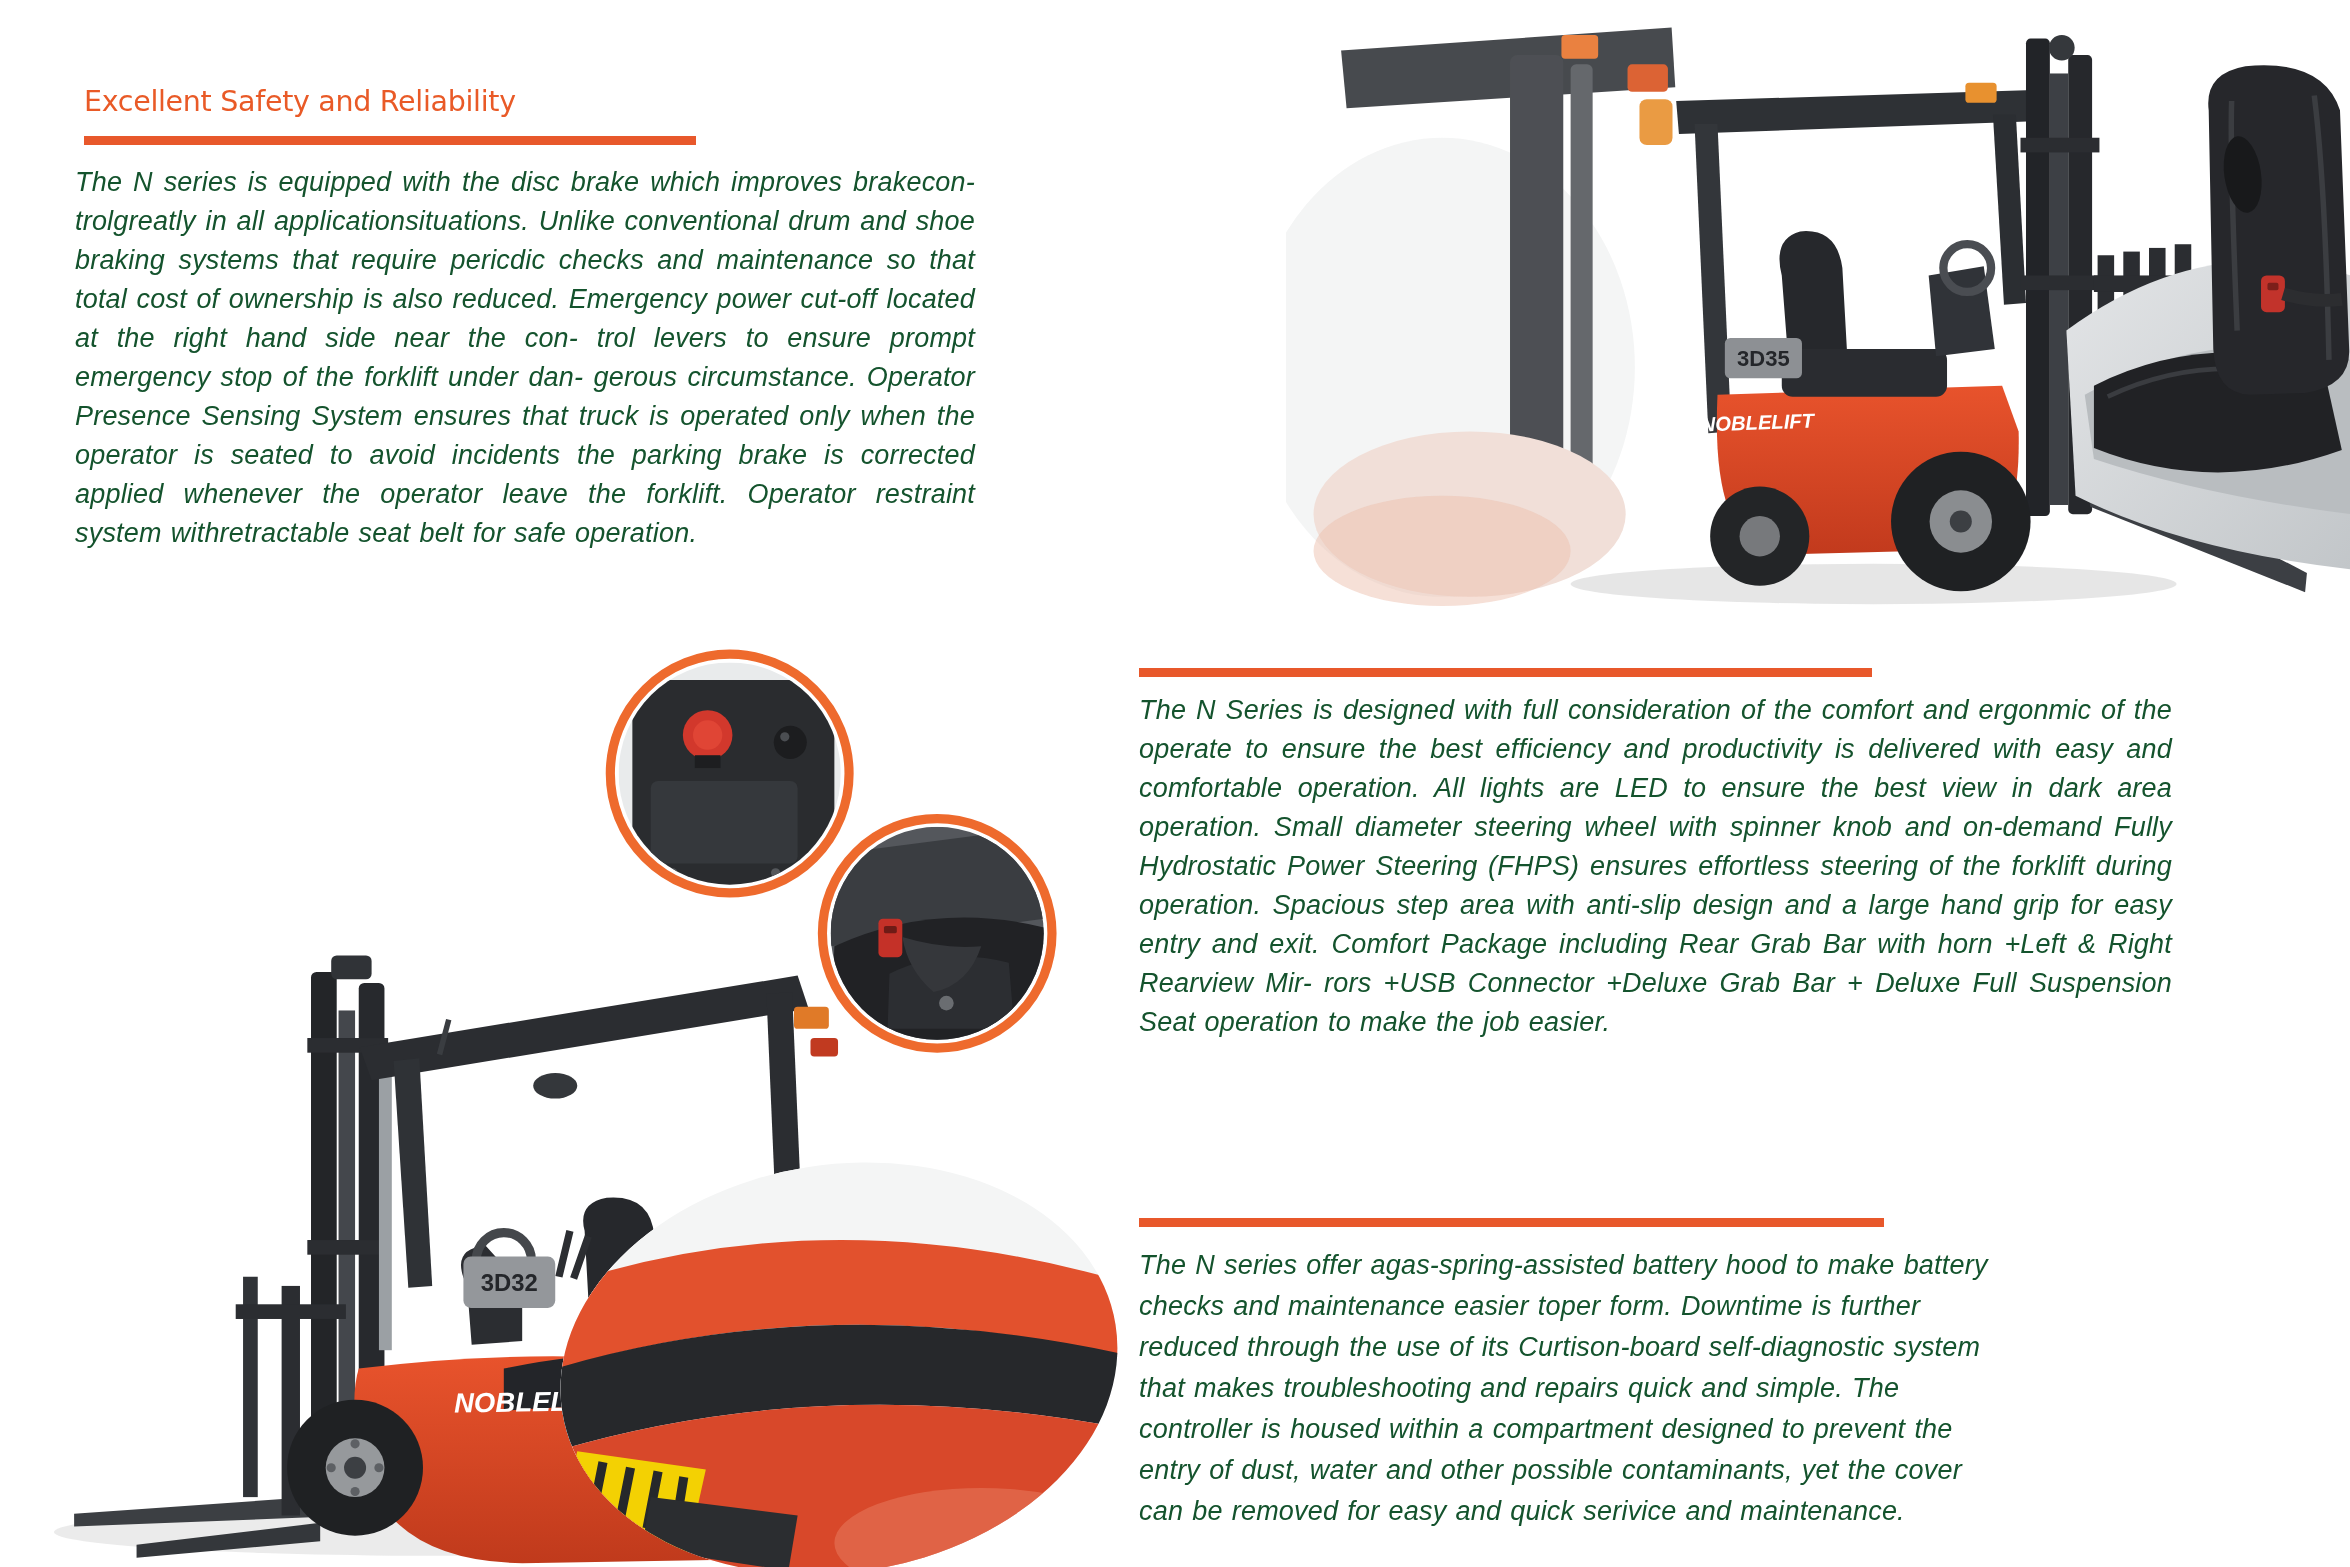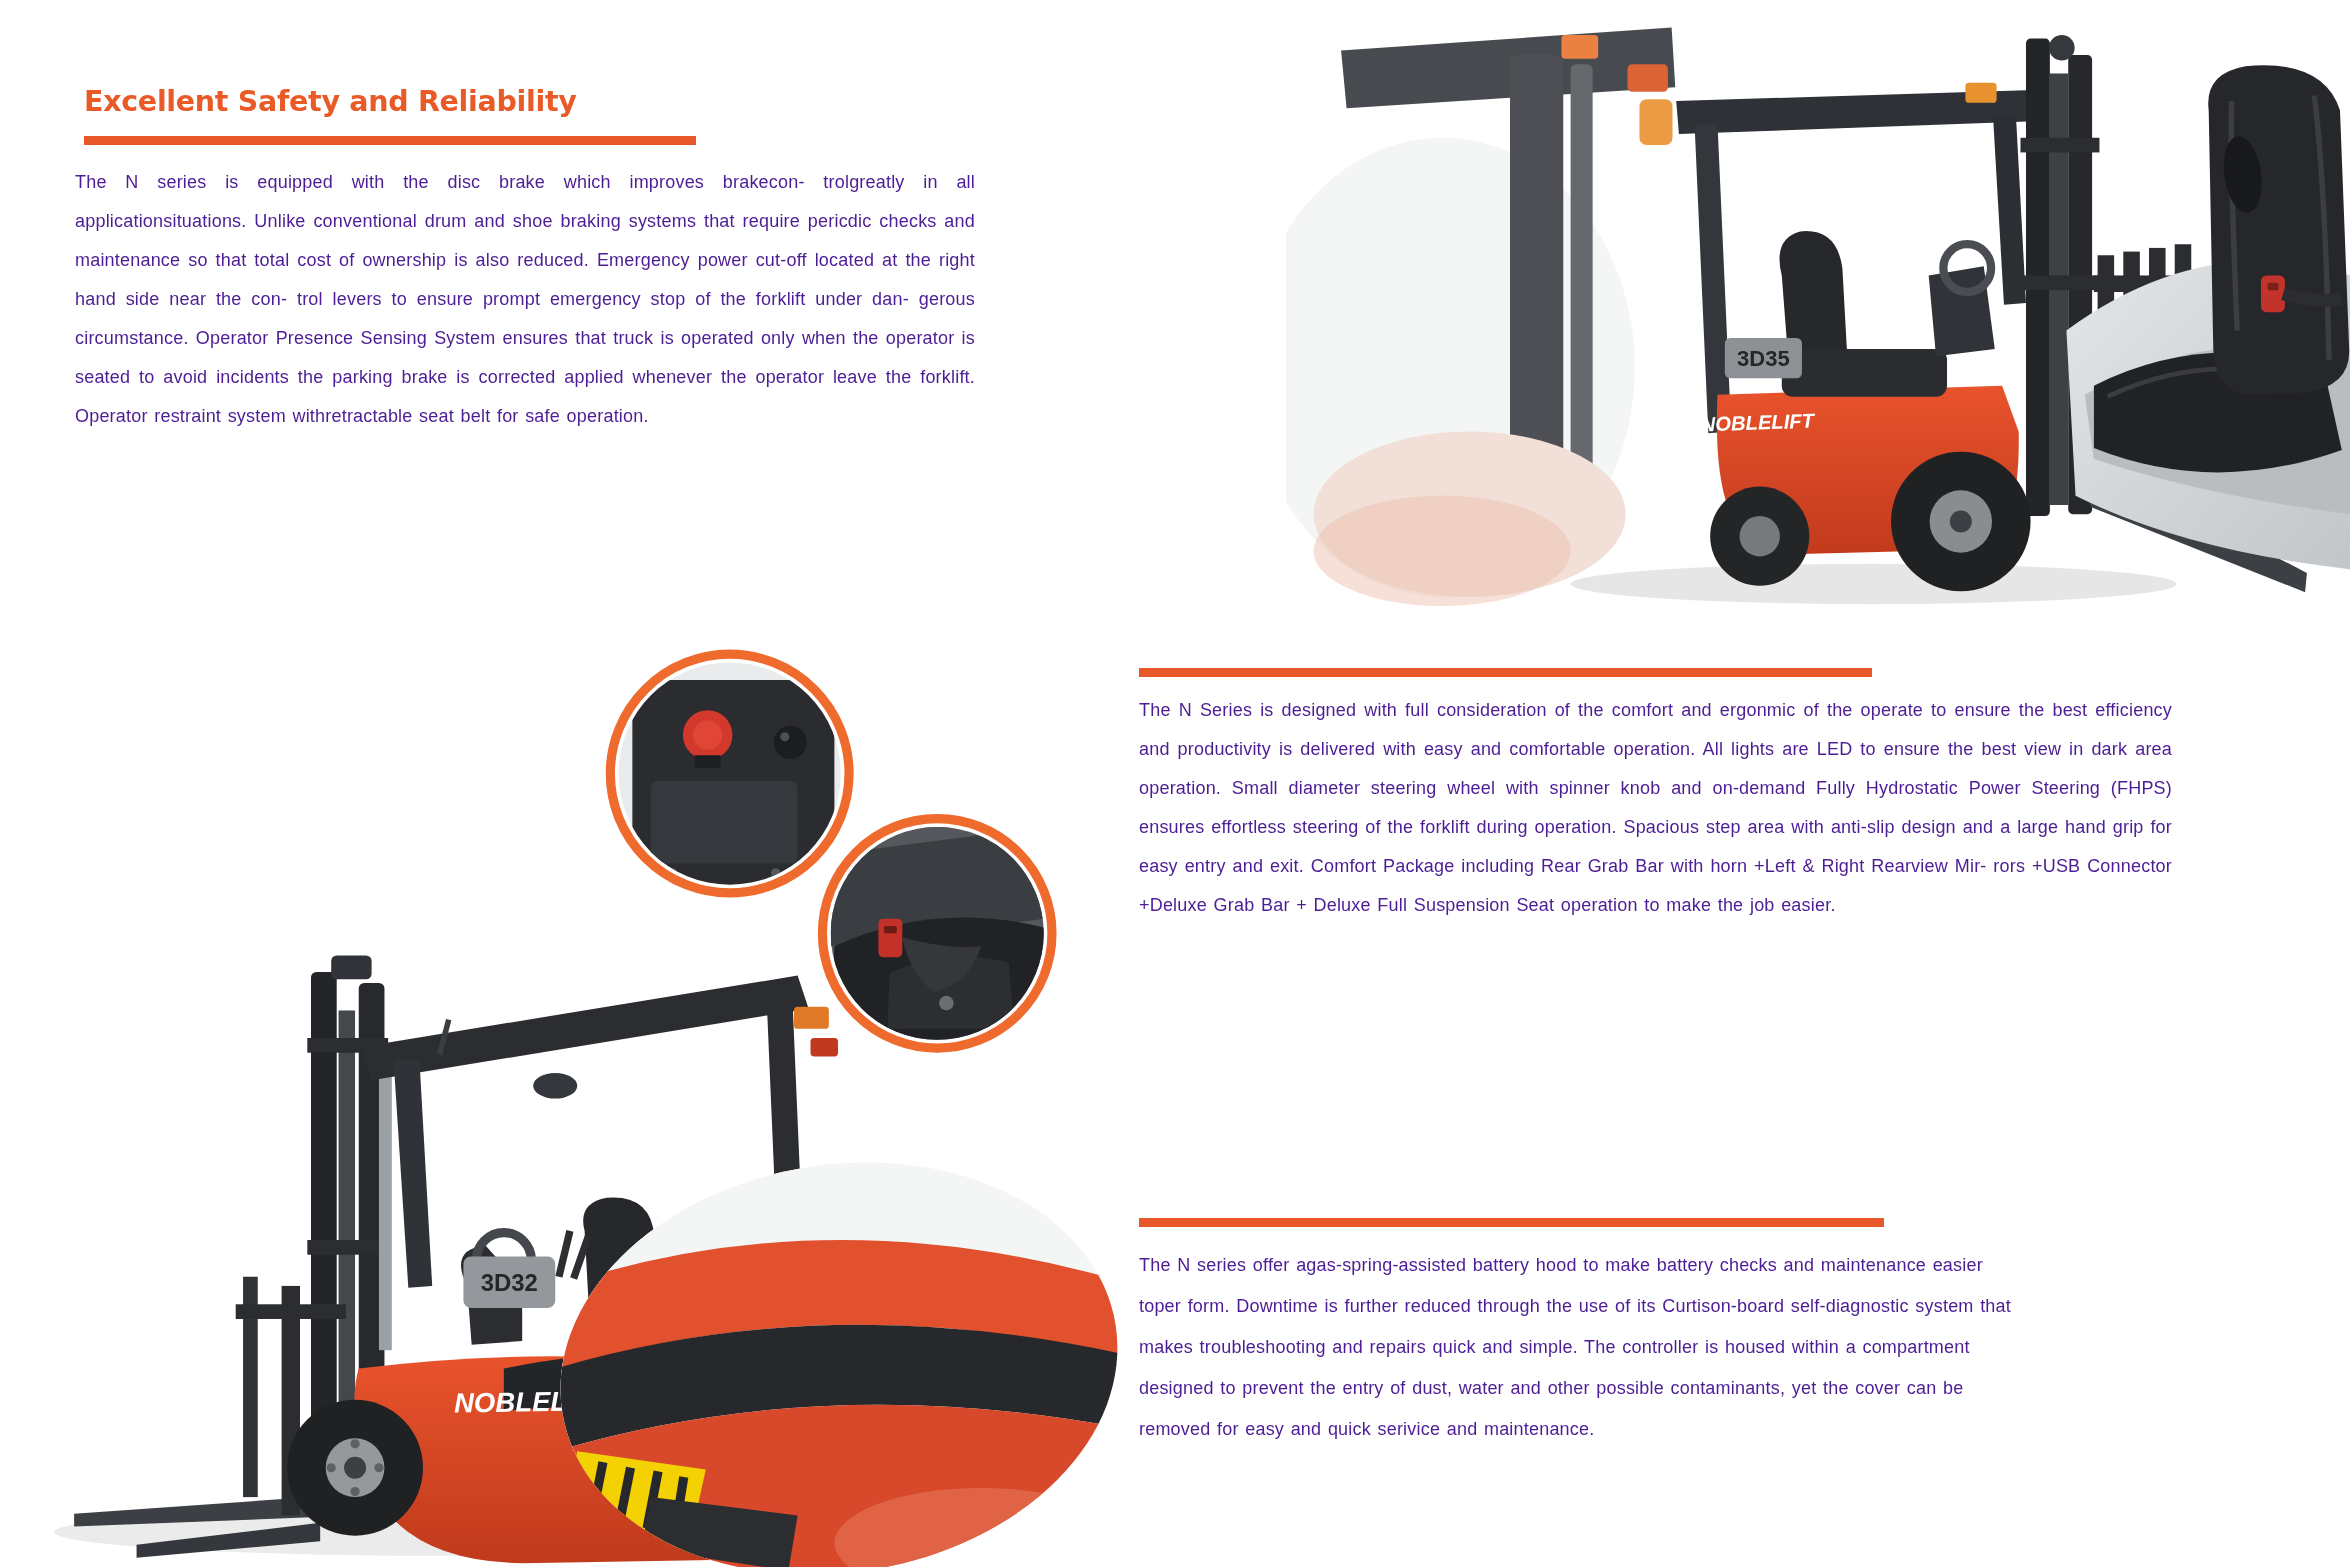--- a/index.html
+++ b/index.html
@@ -5,39 +5,40 @@
   html,body { margin:0; padding:0; background:#ffffff; }
   .page {
     position:relative; width:2351px; height:1568px;
     background:#ffffff; overflow:hidden;
     font-family:"Liberation Sans", sans-serif;
     color:#1f1f1f;
   }
   .section-title {
     position:absolute;
     font-family:"DejaVu Sans", sans-serif;
-    font-weight:bold;
+    font-weight:normal;
     color:#e95a27;
     font-size:28.5px;
     line-height:38px;
     letter-spacing:-0.3px;
     white-space:pre-wrap;
   }
   .rule {
     position:absolute;
     background:#e8582b;
     height:9.2px;
   }
   .body-text {
     position:absolute;
-    font-size:18px;
+    font-size:27px;
     line-height:39px;
     letter-spacing:0.2px;
     word-spacing:1.4px;
-    color:#4c1d95;
+    color:#14532d;
+    font-style:italic;
   }
   .justified { text-align:justify; }
   .figure { position:absolute;text-align:right; }
   svg { display:block; }
   .svg-brand {
     font-family:"Liberation Sans", sans-serif;
     font-weight:bold;
     font-style:italic;
     fill:#ffffff;
   }

